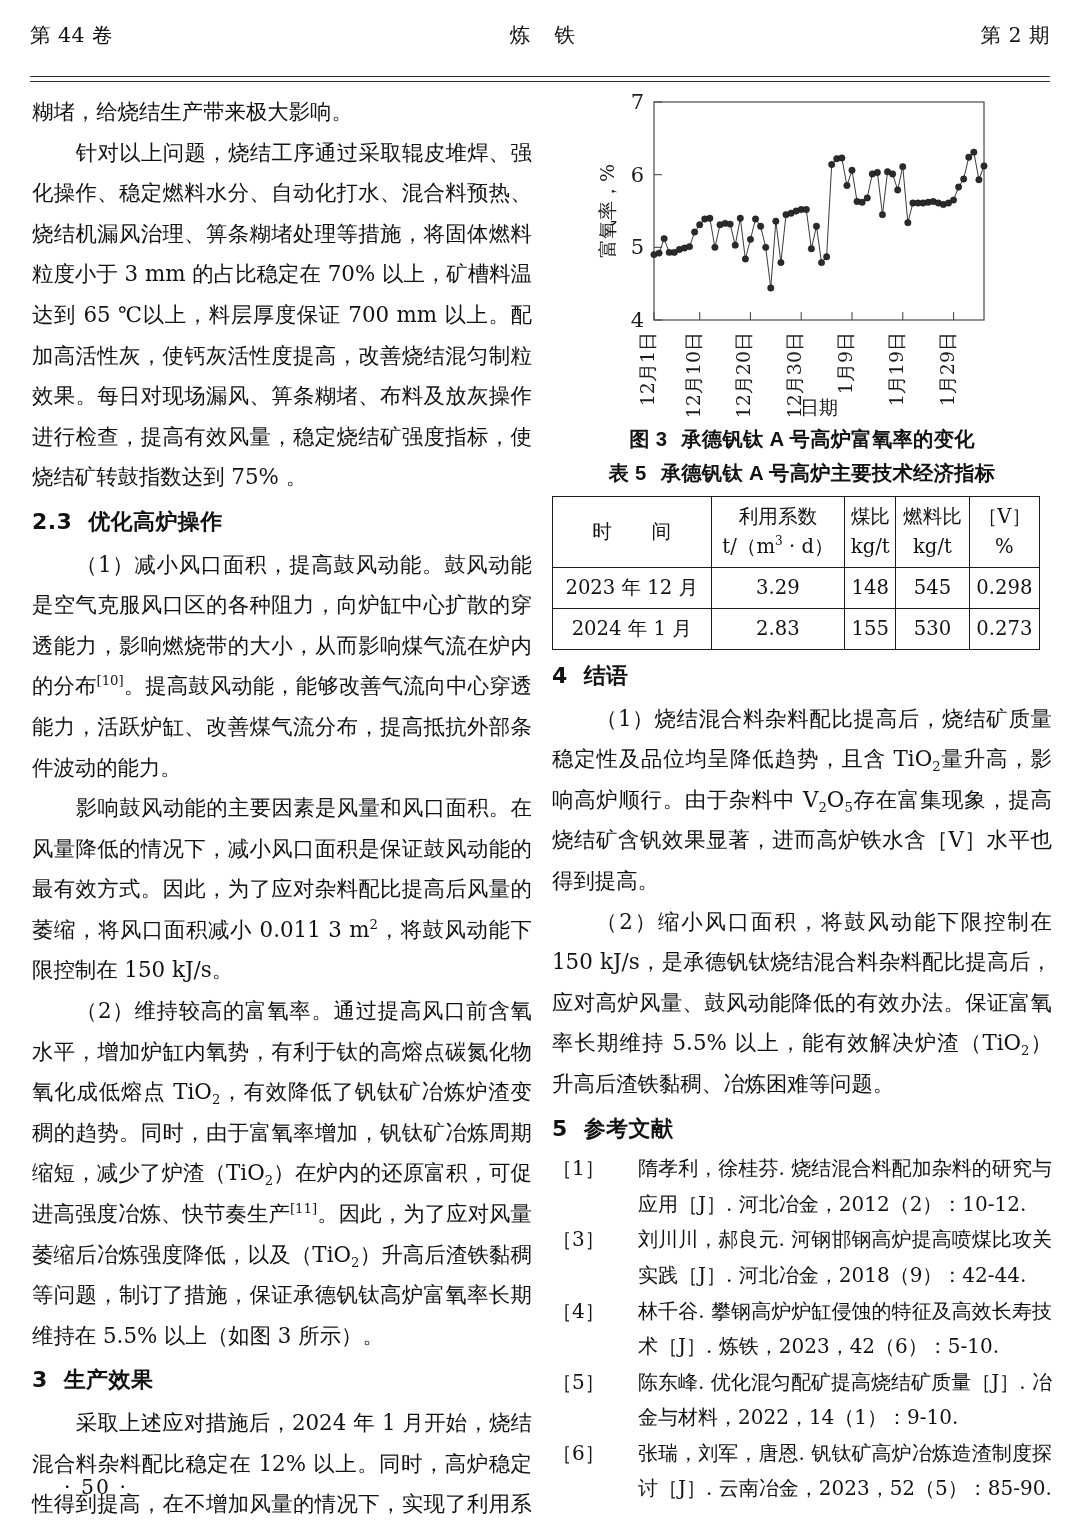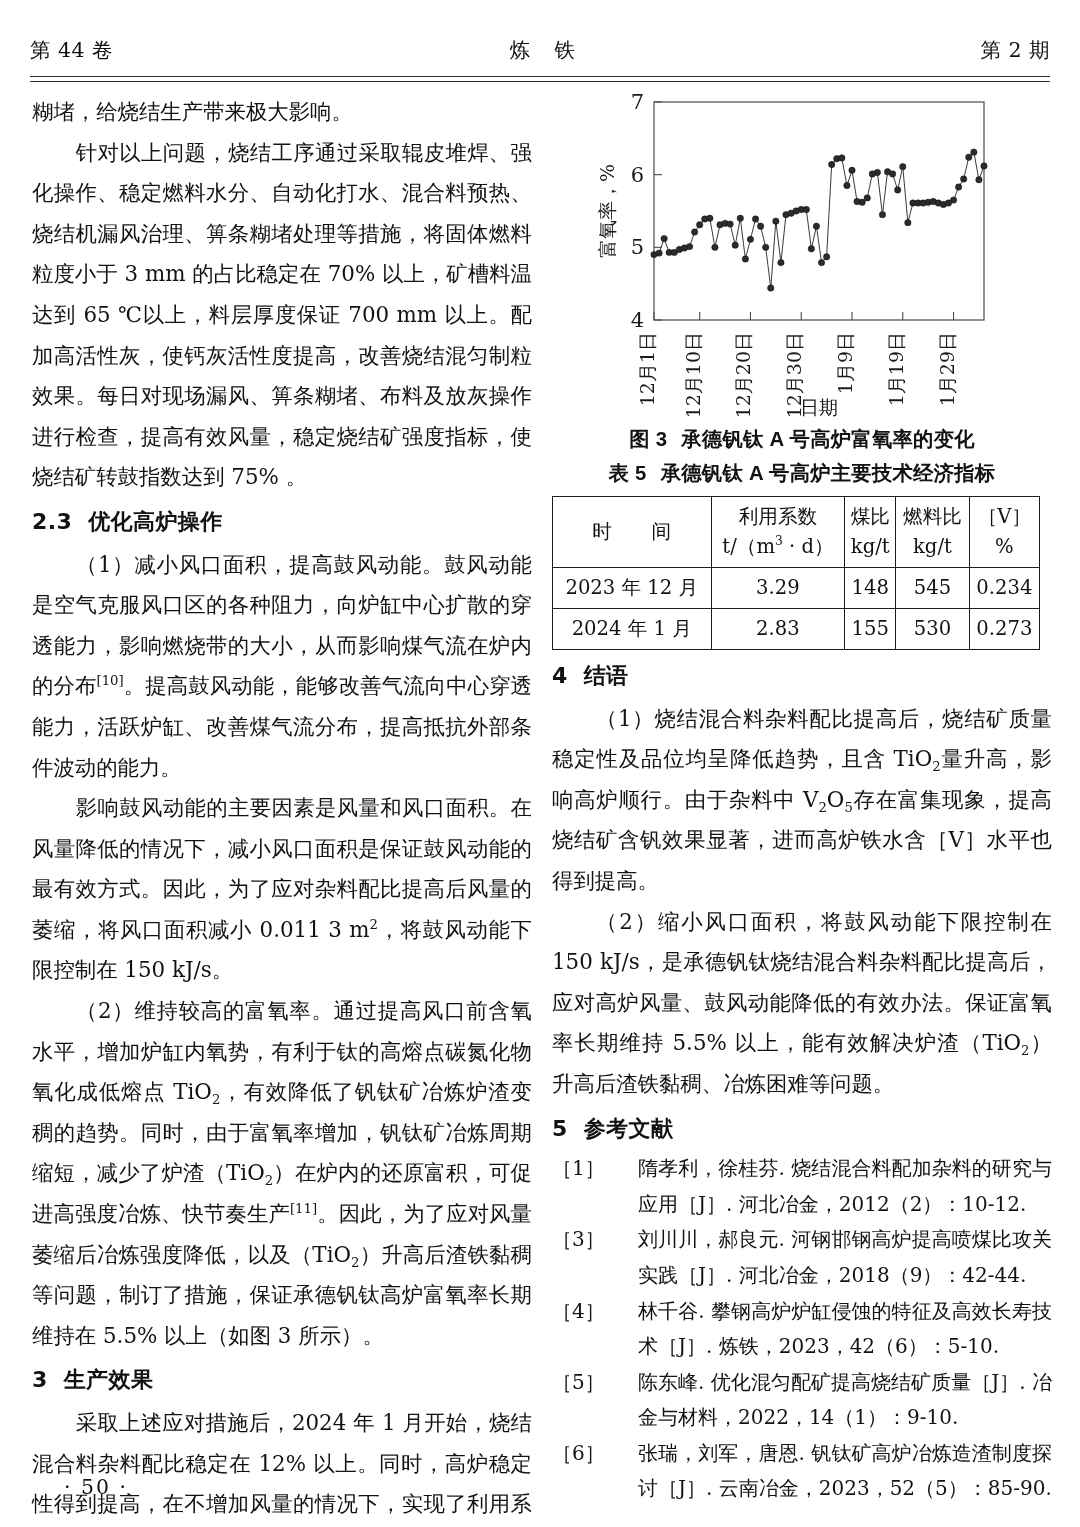--- a/index.html
+++ b/index.html
@@ -13,21 +13,21 @@
     position: relative;
     font-family: "DejaVu Serif", "Liberation Serif", serif;
     color: #121212;
     overflow: hidden;
   }
 
   
   #running-head {
     position: absolute;
     left: 30px;
-    top: 36px;
+    top: 21px;
     width: 1020px;
     height: 40px;
     display: flex;
     align-items: baseline;
     justify-content: space-between;
     font-size: 20.5px;
     letter-spacing: .5px;
   }
   #running-head .rh-mid { letter-spacing: 9px; }
 
@@ -319,21 +319,21 @@
           <span class="l2">%</span>
         </th>
       </tr>
     </thead>
     <tbody id="table-body">
         <tr>
           <td>2023 年 12 月</td>
           <td>3.29</td>
           <td>148</td>
           <td>545</td>
-          <td>0.234</td>
+          <td>0.298</td>
         </tr>
         <tr>
           <td>2024 年 1 月</td>
           <td>2.83</td>
           <td>155</td>
           <td>530</td>
           <td>0.273</td>
         </tr>
       </tbody>
   </table>

